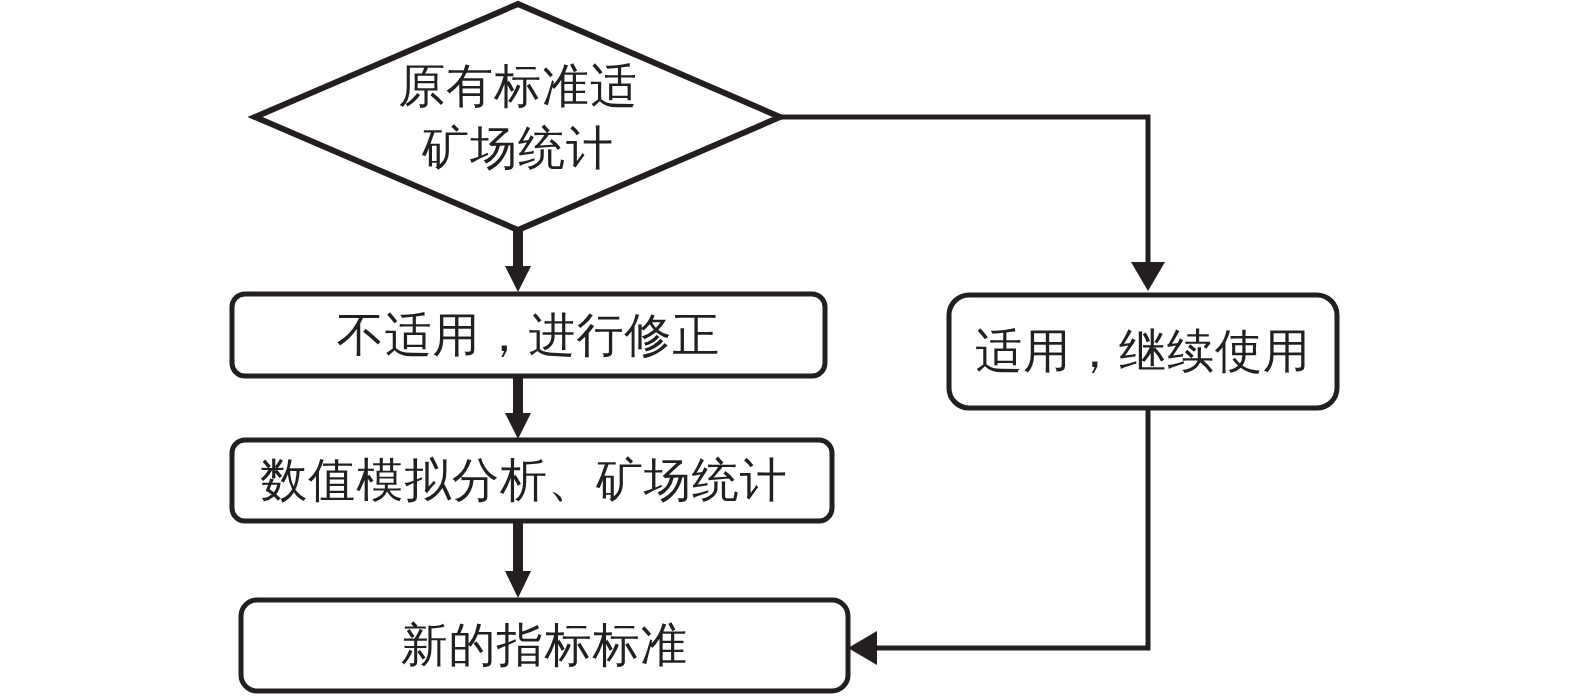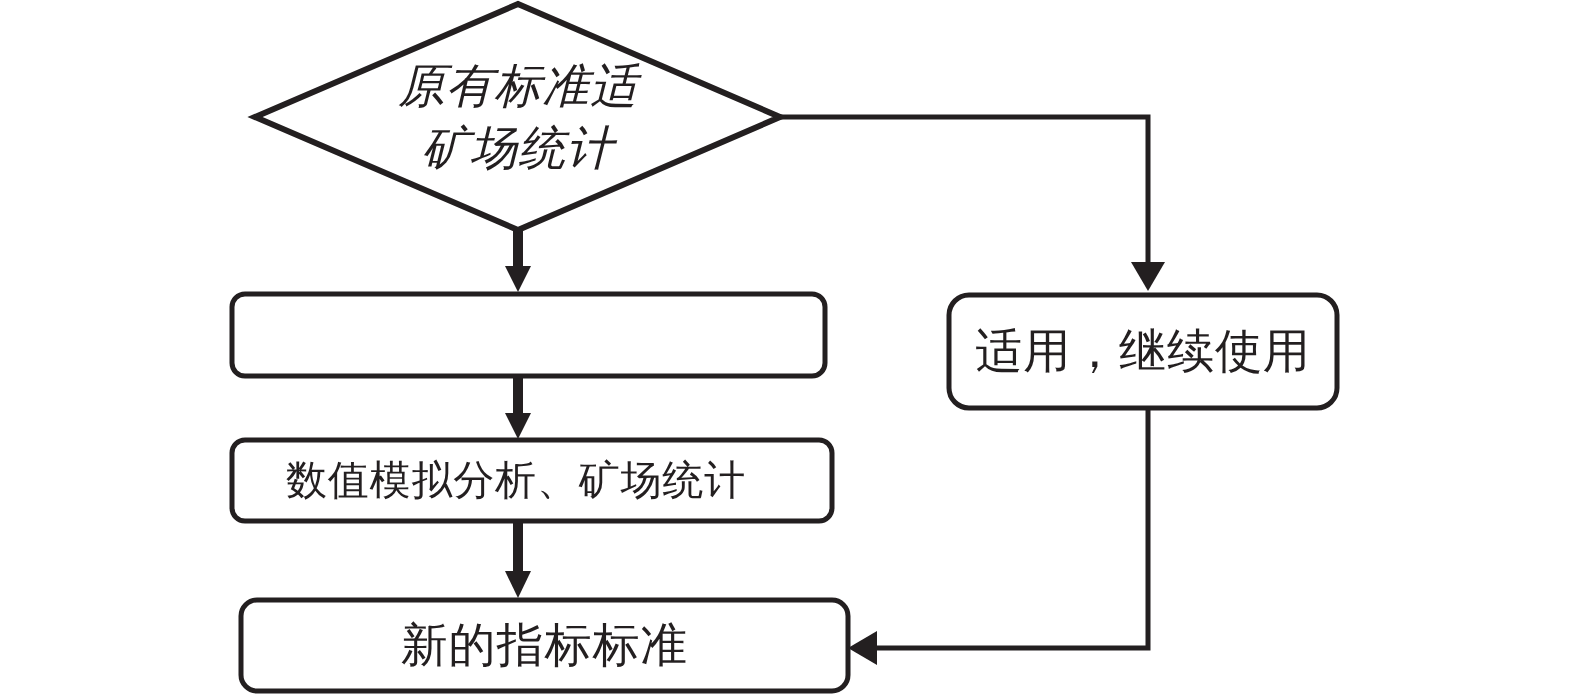--- a/index.html
+++ b/index.html
@@ -66,35 +66,34 @@
   .line-1, .line-2 {
     display: block;
   }
   #label-decision {
     left: 255px;
     top: 4px;
     width: 526px;
     height: 226px;
     font-size: 47px;
     line-height: 1.32;
-    font-style: italic;
   }
   #label-box-revise {
     left: 232px;
     top: 294px;
     width: 593px;
     height: 82px;
     font-size: 47px;
   }
   #label-box-analysis {
-    left: 216px;
+    left: 224px;
     top: 440px;
     width: 600px;
     height: 81px;
-    font-size: 41px;
+    font-size: 47px;
     text-align: center;
   }
   #label-box-newstandard {
     left: 241px;
     top: 600px;
     width: 607px;
     height: 91px;
     font-size: 47px;
   }
   #label-box-continue {
@@ -147,20 +146,23 @@
 
     <rect class="node-shape node-box" x="949" y="295" width="388" height="113" rx="20" ry="20"></rect>
 
   </svg>
 
   <div class="node-label" id="label-decision">
     <span class="line-1">原有标准适</span>
     <span class="line-2">矿场统计</span>
   </div>
 
+  <div class="node-label" id="label-box-revise">
+    <span class="line-1">不适用，进行修正</span>
+  </div>
 
   <div class="node-label" id="label-box-analysis">
     <span class="line-1">数值模拟分析、矿场统计</span>
   </div>
 
   <div class="node-label" id="label-box-newstandard">
     <span class="line-1">新的指标标准</span>
   </div>
 
   <div class="node-label" id="label-box-continue">

